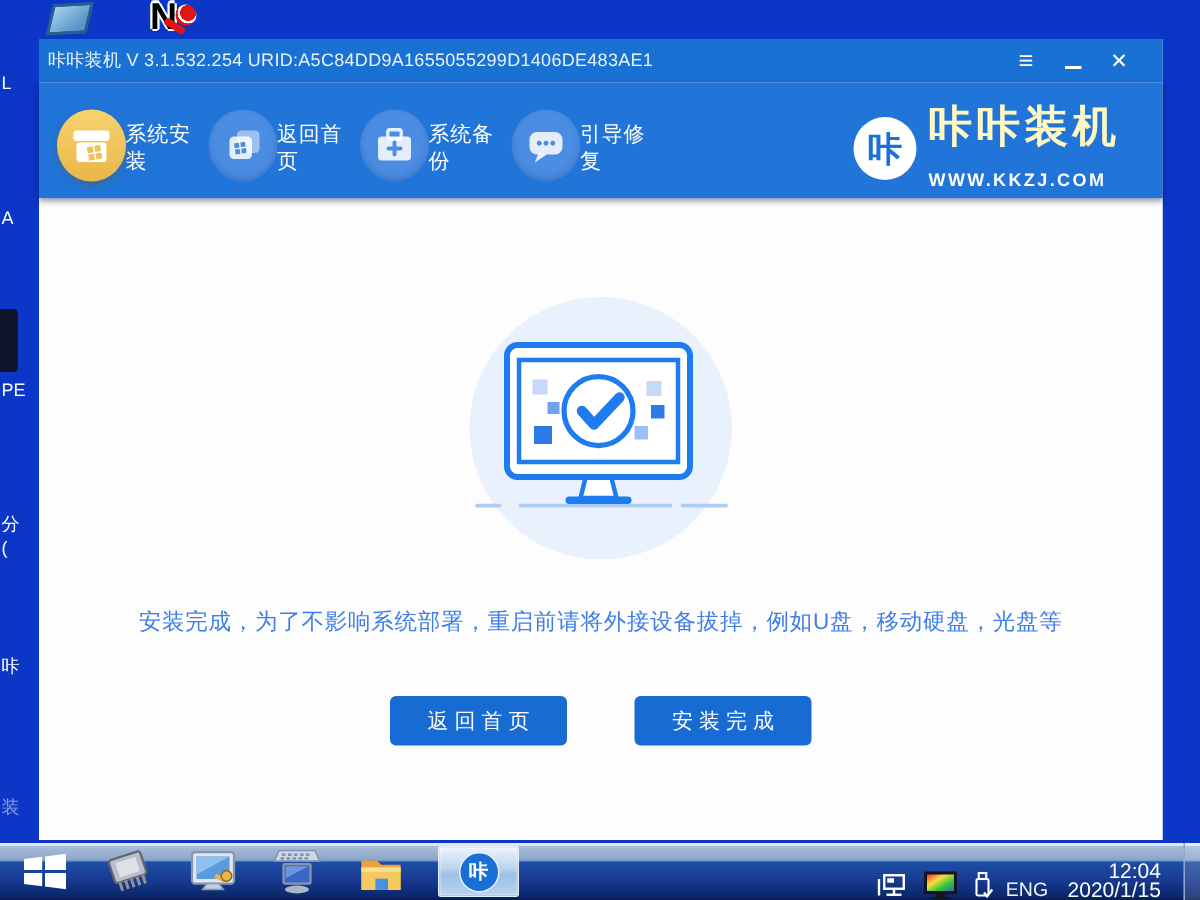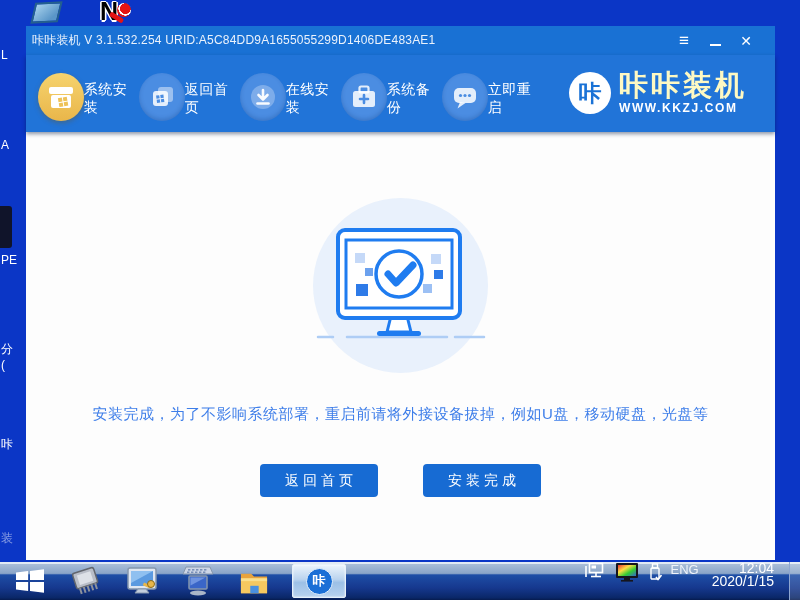--- a/index.html
+++ b/index.html
@@ -43,41 +43,41 @@
                 display:flex; align-items:center; justify-content:center;
                 box-shadow:inset 0 -2px 4px rgba(10,50,120,.25); }
   .nav-item.active .nav-circle { background:linear-gradient(180deg,#f6d36e 0%,#e9b64a 100%);
                 box-shadow:0 2px 5px rgba(120,80,0,.35); }
   .nav-label { margin-top:3px; font-size:14px; color:#fff; letter-spacing:.5px; }
 
   .logo { position:absolute; right:28px; top:16px; display:flex; align-items:center; gap:8px; }
   .logo-circle { width:42px; height:42px; border-radius:50%; background:#fff; display:flex;
                  align-items:center; justify-content:center; color:#1a72d6; font-size:23px; font-weight:900; }
   .logo-name { font-size:29px; font-weight:900; color:#fef9c3; letter-spacing:3px; line-height:29px; }
-  .logo-site { font-size:12px; font-weight:700; color:#fff; letter-spacing:1.6px; margin-top:1px; }
+  .logo-site { font-size:12px; font-weight:700; color:#fff; letter-spacing:1.6px; margin-top:13px; }
 
   .content { height:428px; display:flex; flex-direction:column; align-items:center; background:#fdfdfd; }
   .illu { margin-top:66px; }
   .message { margin-top:32px; font-size:15px; color:#3e7ee9; letter-spacing:.5px;text-align:right; }
   .btn-row { margin-top:40px; display:flex; gap:45px; }
   .btn { width:118px; height:33px; background:#176bd3; color:#fff; border:none; border-radius:4px;
          font-size:14px; letter-spacing:4px; font-family:Liberation Mono, monospace; cursor:pointer; padding-left:4px; }
 
   
   .taskbar { position:absolute; left:0; top:562px; width:800px; height:38px; z-index:3;
              background:linear-gradient(180deg,#e2eaf4 0%,#e2eaf4 4%,#a9bdd8 6%,#8aa5c8 30%,#1e4ea6 34%,#16388e 68%,#0a2768 94%,#061b4e 100%);
              display:flex; align-items:center; }
   .start { margin-left:12px; width:36px; height:30px; display:flex; align-items:center; justify-content:center; cursor:pointer; }
   .tb-icon { width:36px; height:32px; margin-left:20px; display:flex; align-items:flex-end; justify-content:center; cursor:pointer; }
   .tb-app { margin-left:20px; width:54px; height:34px; border:1px solid #e6f0fa; border-radius:2px; cursor:pointer;
             background:linear-gradient(180deg,#ecf4fc 0%,#bad3ee 45%,#9cc0e6 55%,#b8d2ee 100%);
             display:flex; align-items:center; justify-content:center; box-shadow:inset 0 0 2px #fff; }
   .tb-app-circle { width:27px; height:27px; border-radius:50%; background:#1a6fd6; border:1.5px solid #e8f2fc;
                    color:#fff; font-size:13px; font-weight:900; display:flex; align-items:center; justify-content:center; }
-  .tray { margin-left:auto; display:flex; align-items:flex-start; gap:9px; height:100%; }
+  .tray { margin-left:auto; display:flex; align-items:flex-end; gap:9px; height:100%; }
   .tray-ico { display:flex; align-items:center; cursor:pointer; }
   .lang { color:#f0f4fa; font-size:13px; cursor:pointer; }
   .clock { color:#fff; font-size:14px; line-height:13px; text-align:right; margin:0 6px 0 4px; cursor:pointer; }
   .show-desktop { width:11px; height:38px; border-left:1px solid #8ea6d0; background:rgba(255,255,255,.14); cursor:pointer; }
 </style>
 </head>
 <body>
 
 <div class="screen">
 
@@ -136,30 +136,20 @@
               <rect x="9.5" y="13" width="3.2" height="3.2"></rect>
                 <rect x="13.7" y="13" width="3.2" height="3.2"></rect>
               <rect x="9.5" y="17.2" width="3.2" height="3.2"></rect>
                 <rect x="13.7" y="17.2" width="3.2" height="3.2"></rect>
             </g>
           </svg>
         </div>
         <div class="nav-label">返回首页</div>
       </div>
 
-      <div class="nav-item">
-        <div class="nav-circle">
-          <svg viewBox="0 0 30 30" width="30" height="30">
-            <circle cx="15" cy="15" r="12" fill="rgba(255,255,255,.28)"></circle>
-            <path d="M15 8 v8.5 M10.5 13 l4.5 4.5 4.5-4.5" stroke="rgba(255,255,255,.95)" stroke-width="2.6" fill="none" stroke-linecap="round" stroke-linejoin="round"></path>
-            <path d="M9.5 21.5 h11" stroke="rgba(255,255,255,.95)" stroke-width="2.6" stroke-linecap="round"></path>
-          </svg>
-        </div>
-        <div class="nav-label">在线安装</div>
-      </div>
 
       <div class="nav-item">
         <div class="nav-circle">
           <svg viewBox="0 0 30 30" width="30" height="30">
             <rect x="10.5" y="4.5" width="9" height="6" rx="1.5" fill="none" stroke="rgba(255,255,255,.85)" stroke-width="2.2"></rect>
             <rect x="4" y="9" width="22" height="16" rx="2.5" fill="rgba(255,255,255,.85)"></rect>
             <path d="M15 13 v8 M11 17 h8" stroke="#4b8de2" stroke-width="2.6" stroke-linecap="round"></path>
           </svg>
         </div>
         <div class="nav-label">系统备份</div>
@@ -168,21 +158,21 @@
       <div class="nav-item">
         <div class="nav-circle">
           <svg viewBox="0 0 30 30" width="30" height="30">
             <rect x="4" y="6" width="22" height="15" rx="5" fill="rgba(255,255,255,.85)"></rect>
             <path d="M10 20 l-2.5 6.5 8-5.5 z" fill="rgba(255,255,255,.85)"></path>
             <circle cx="10.5" cy="13.5" r="1.6" fill="#4b8de2"></circle>
             <circle cx="15" cy="13.5" r="1.6" fill="#4b8de2"></circle>
             <circle cx="19.5" cy="13.5" r="1.6" fill="#4b8de2"></circle>
           </svg>
         </div>
-        <div class="nav-label">立即重启</div>
+        <div class="nav-label">引导修复</div>
       </div>
 
       <div class="logo">
         <div class="logo-circle">咔</div>
         <div class="logo-text">
           <div class="logo-name">咔咔装机</div>
           <div class="logo-site">WWW.KKZJ.COM</div>
         </div>
       </div>
     </div>

